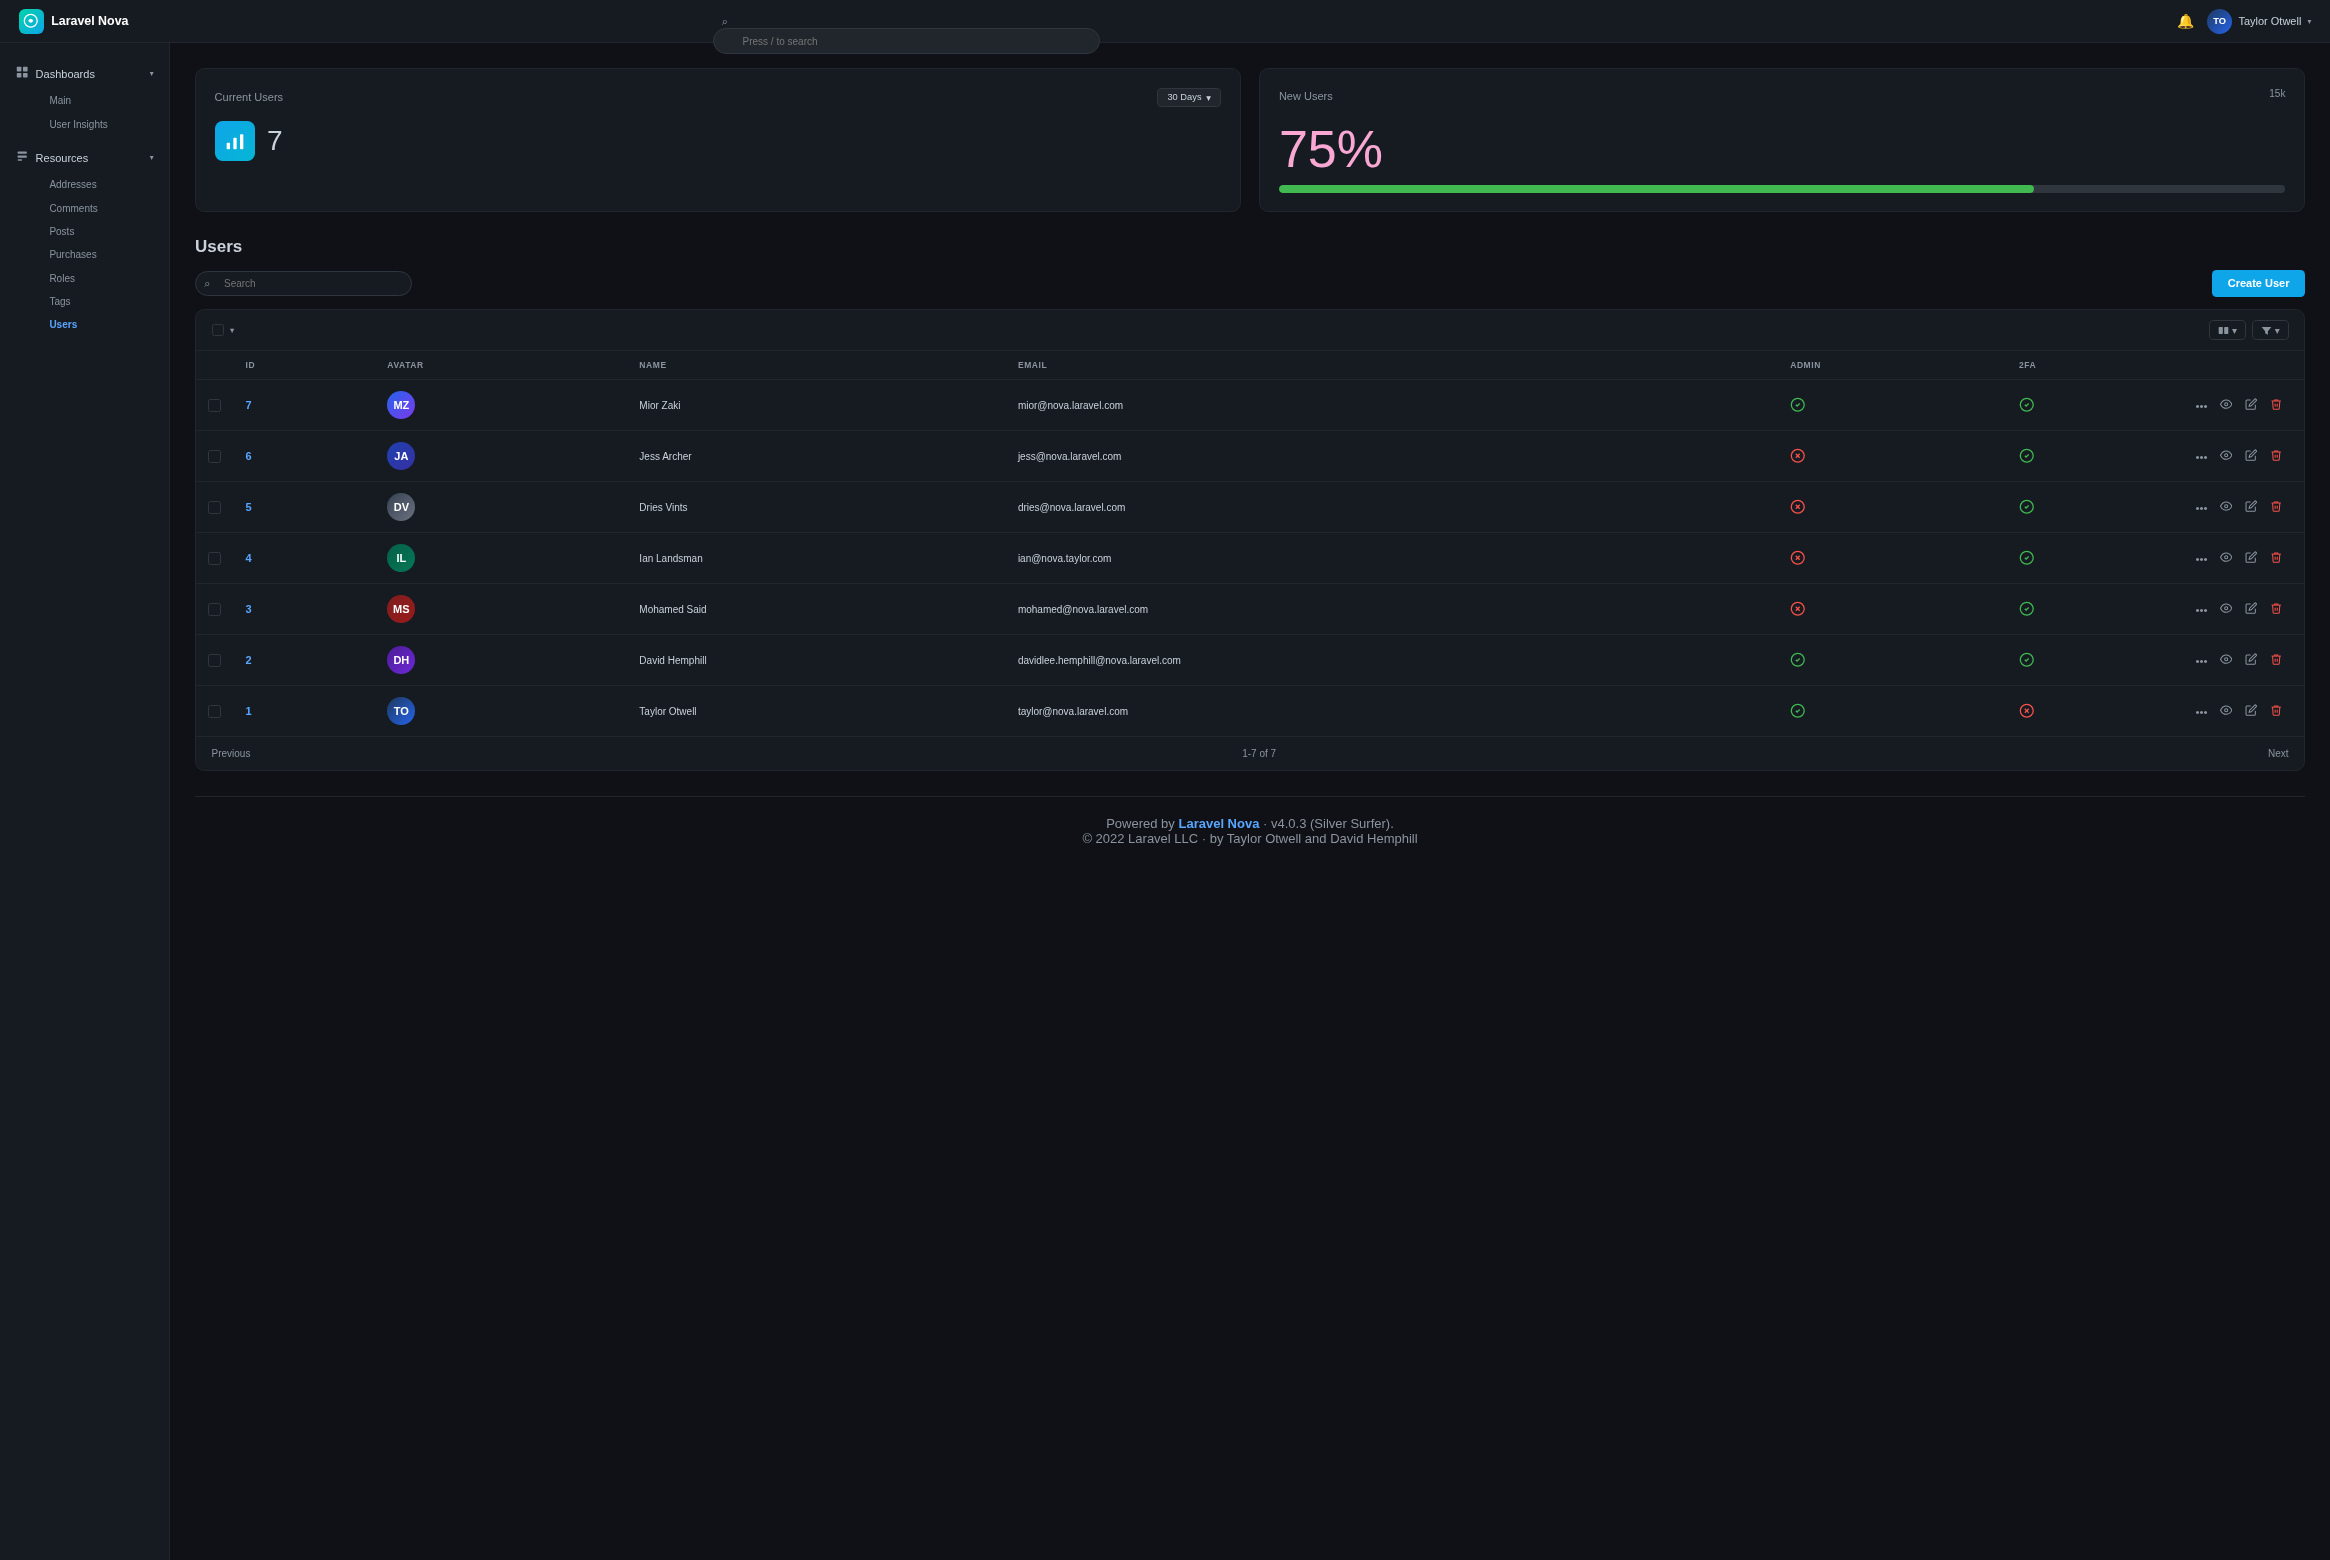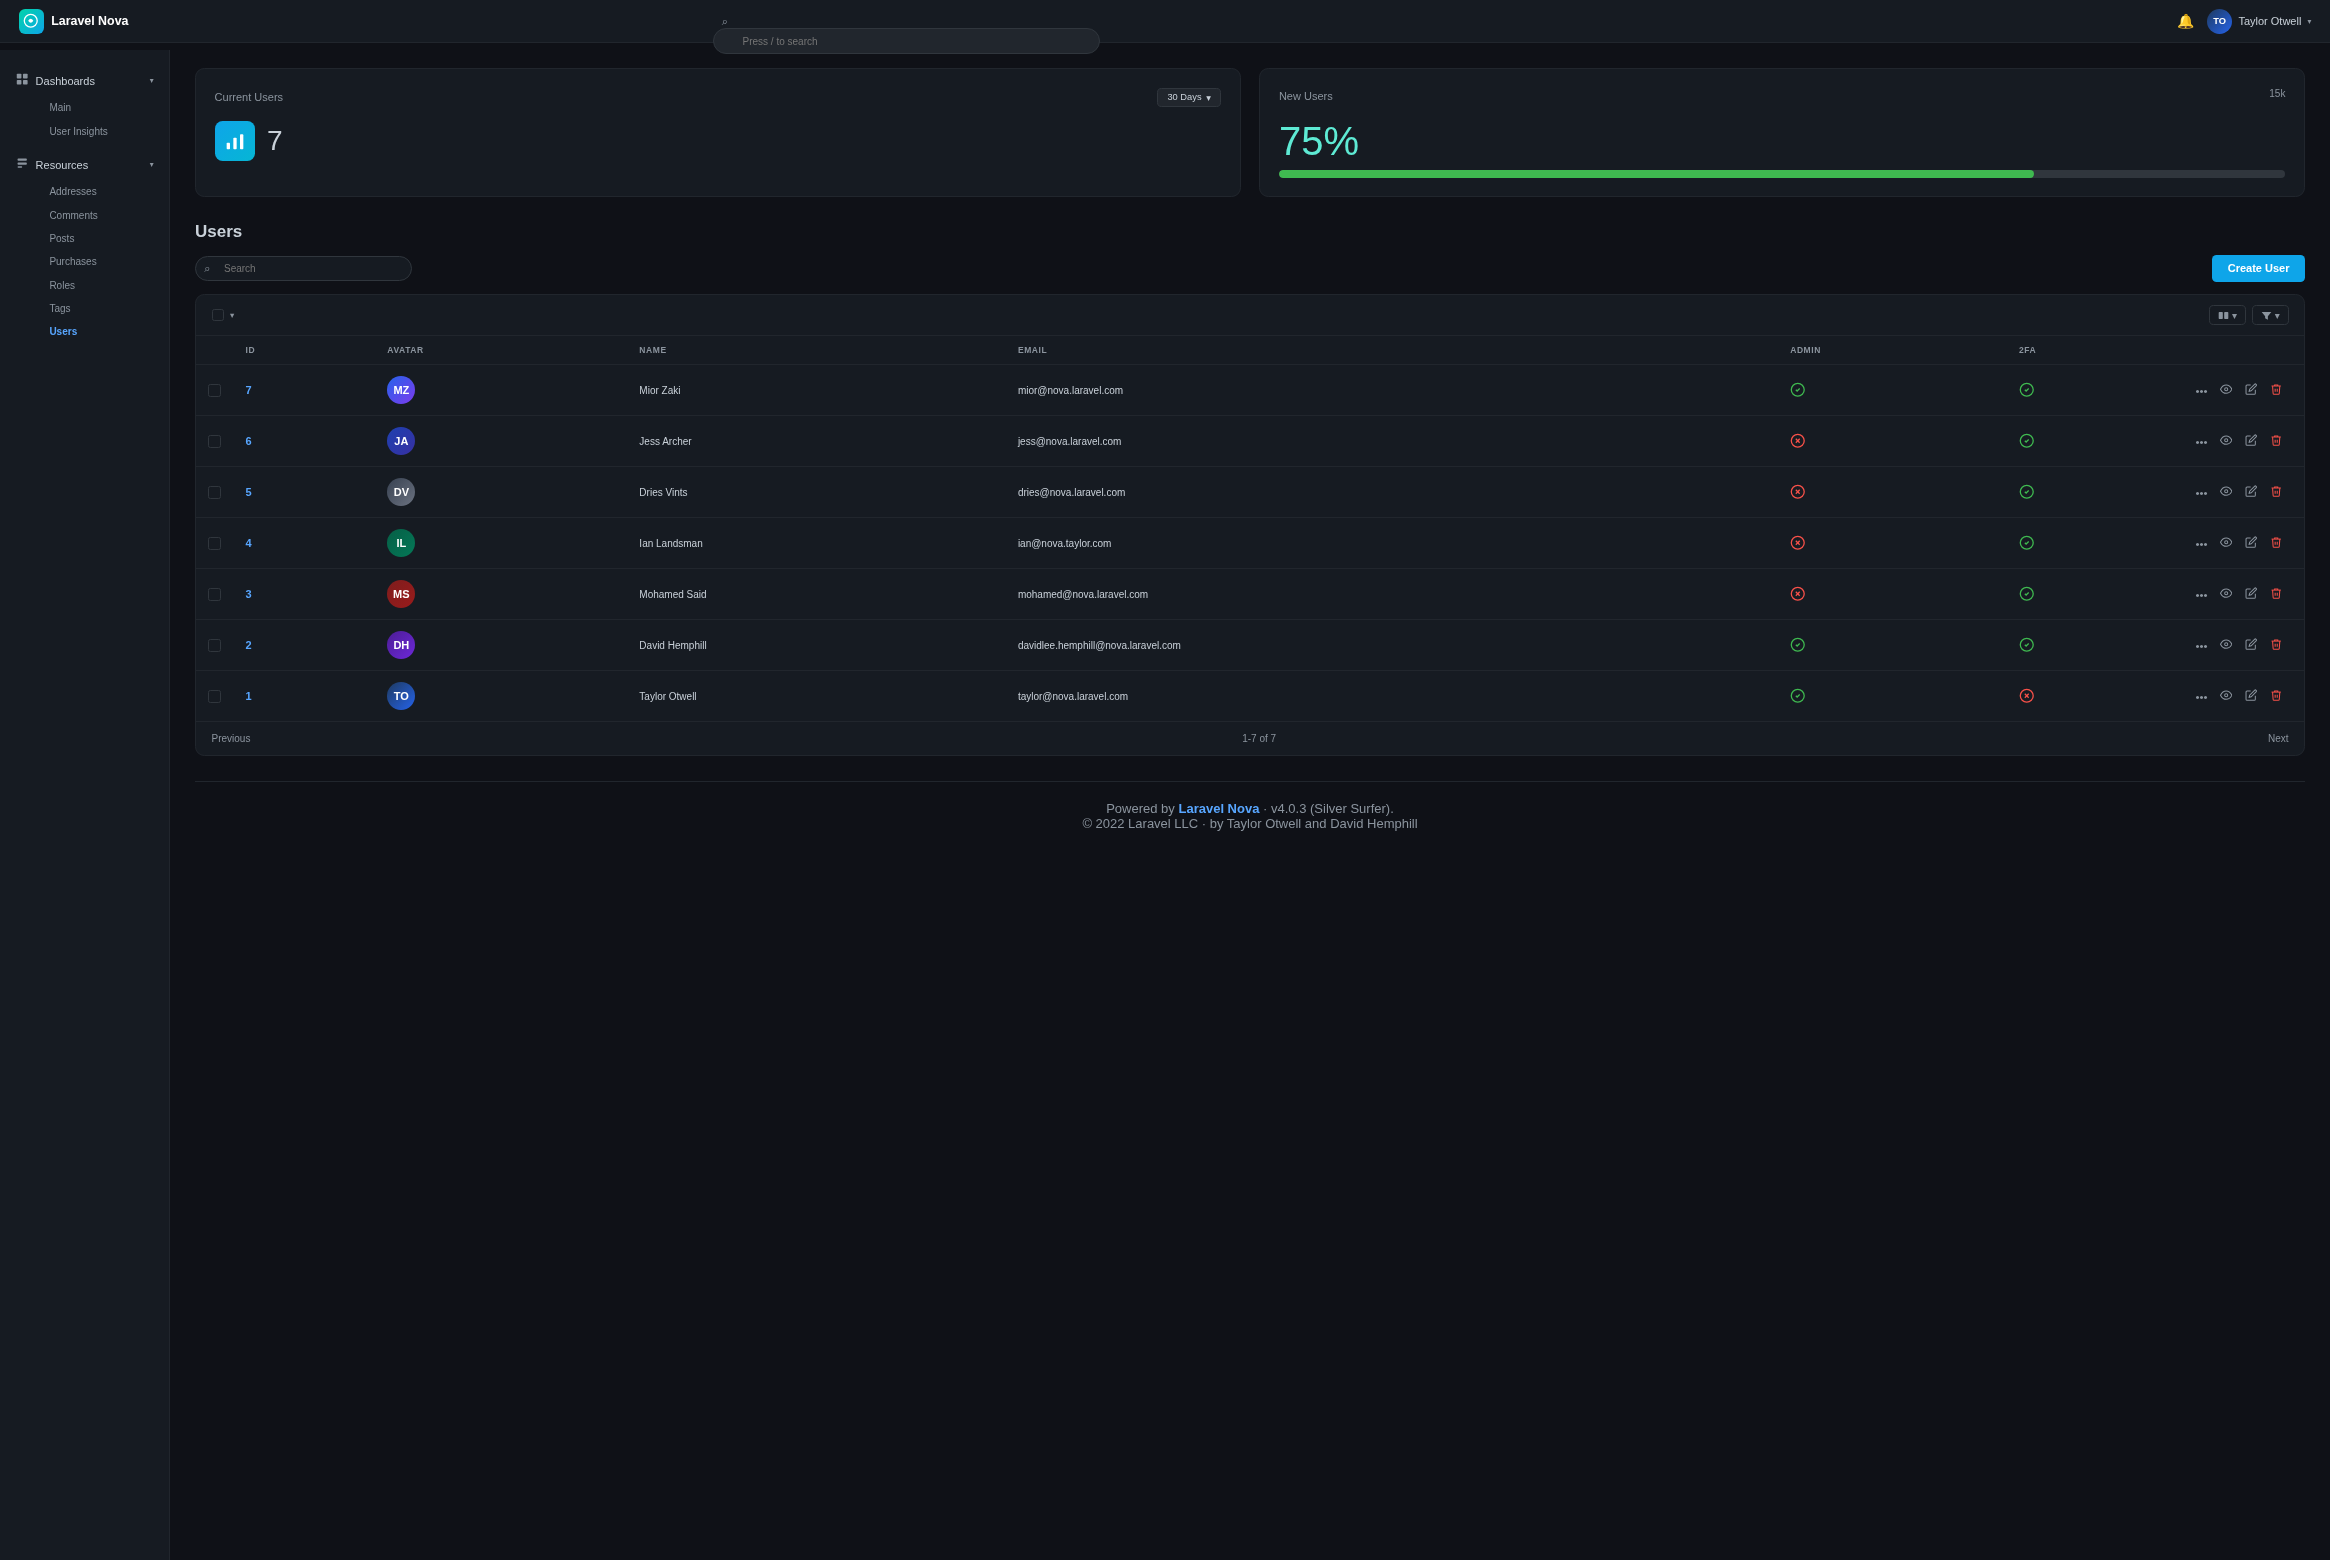--- a/index.html
+++ b/index.html
@@ -98,21 +98,21 @@
       margin-top: 43px;
       min-height: calc(100vh - 43px);
     }
     
     .sidebar {
       width: 170px;
       background: #161b22;
       border-right: 0.8px solid #21262d;
       padding: 15.5px 0;
       position: fixed;
-      top: 50px; left: 0;
+      top: 43px; left: 0;
       bottom: 0;
       overflow-y: auto;
     }
     .sidebar-section {
       margin-bottom: 6.2px;
     }
     .sidebar-header {
       display: flex;
       align-items: center;
       gap: 7.7px;
@@ -192,23 +192,23 @@
       display: flex; align-items: center; justify-content: center;
       font-size: 18.6px;
       color: white;
     }
     .stat-number {
       font-size: 28px;
       font-weight: 300;
       color: #c9d1d9;
     }
     .stat-percentage {
-      font-size: 40px;
+      font-size: 52px;
       font-weight: 300;
-      color: #5eead4;
+      color: #f9a8d4;
     }
     .stat-count {
       font-size: 10px;
       color: #8b949e;
       margin-bottom: 6.2px;
       text-align: right;
     }
     .progress-bar {
       width: 100%;
       height: 7.7px;

